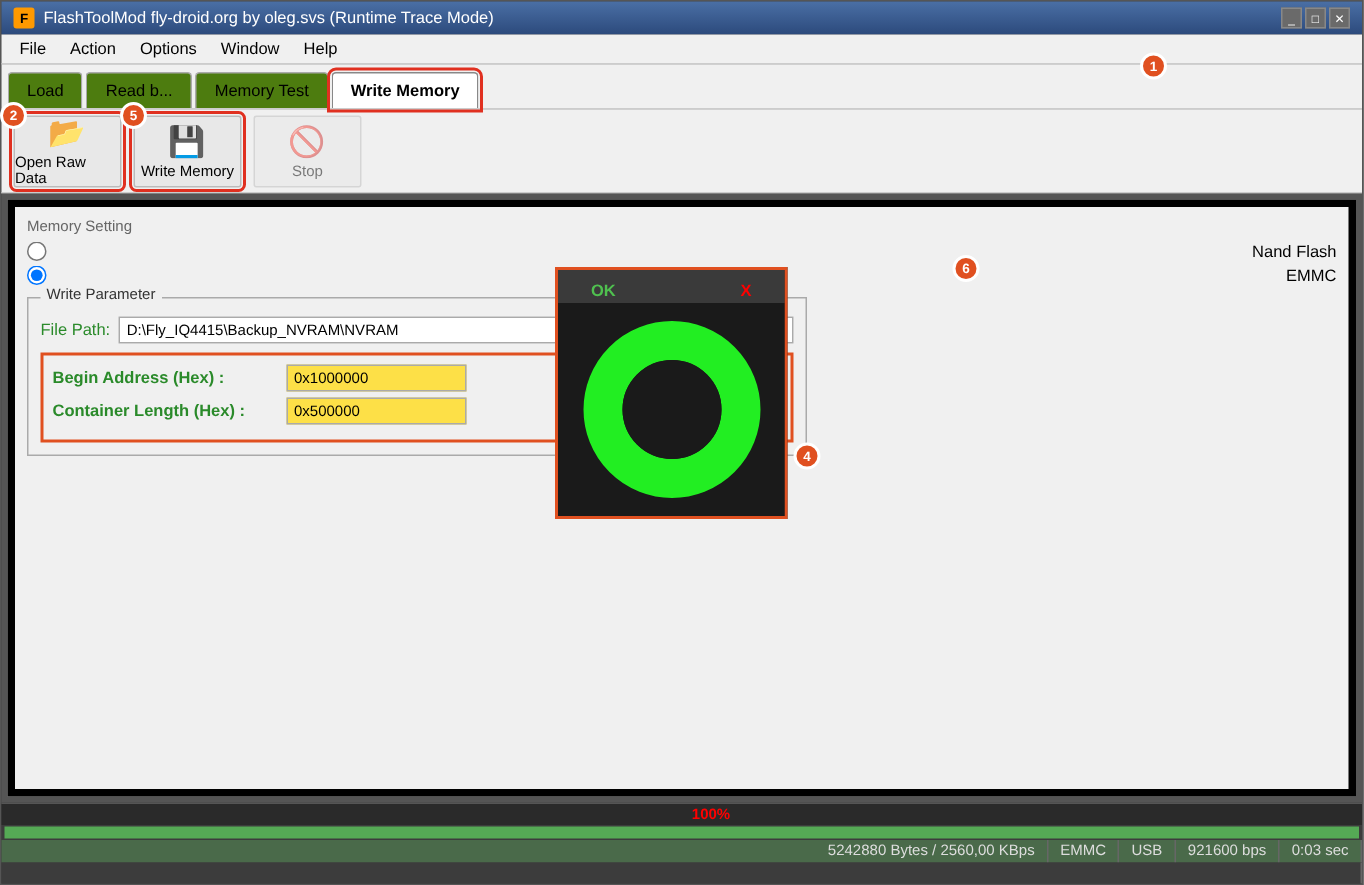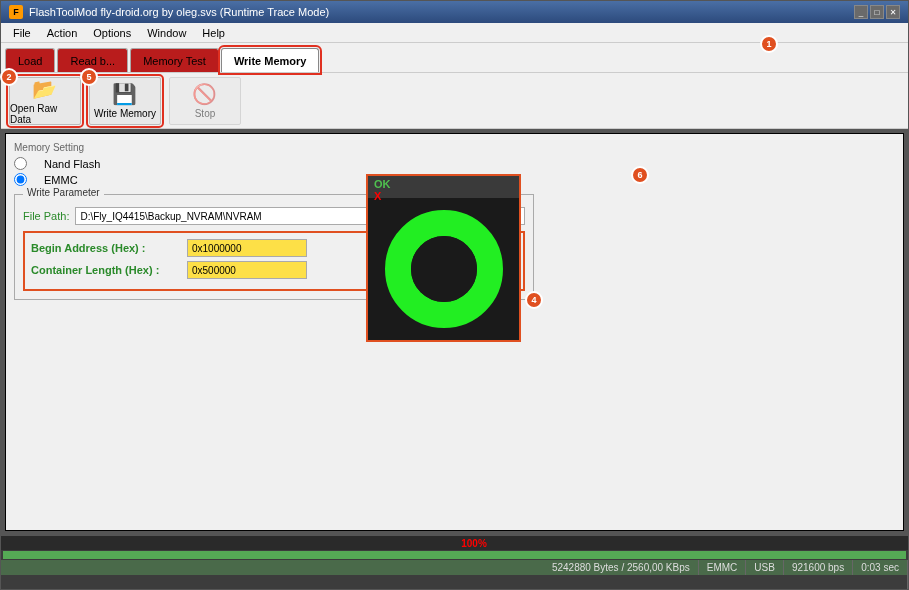--- a/index.html
+++ b/index.html
@@ -99,21 +99,21 @@
       padding: 2px 4px 0 4px;
       flex-shrink: 0;
       height: 30px;
       position: relative;
     }
 
     .tab-btn {
       padding: 3px 12px;
       border: 1px solid #aaa;
       border-bottom: none;
-      background: #b91c1c;
+      background: #4d7c0f;
       cursor: pointer;
       font-size: 11px;
       color: #000;
       margin-right: 2px;
       border-radius: 3px 3px 0 0;
       height: 24px;
       display: flex;
       align-items: center;
     }
 
@@ -169,21 +169,21 @@
       display: flex;
       flex-direction: column;
       padding: 4px;
       gap: 4px;
       position: relative;
       overflow: hidden;
     }
 
     .inner-panel {
       background: #f0f0f0;
-      border: 1px solid #000000;
+      border: 5px solid #000000;
       flex: 1;
       position: relative;
       padding: 8px;
     }
 
     
     .section-label {
       font-size: 10px;
       color: #666;
       margin-bottom: 4px;
@@ -195,20 +195,21 @@
       gap: 3px;
       margin-bottom: 8px;
     }
 
     .radio-item {
       display: flex;
       align-items: center;
       gap: 17px;
       font-size: 11px;
       cursor: pointer;
+      justify-content: space-between;
     }
 
     
     .write-param-box {
       border: 1px solid #aaa;
       padding: 8px;
       margin-top: 4px;
       position: relative;
     }
 
@@ -291,25 +292,24 @@
       width: 155px;
       height: 168px;
       background: #1a1a1a;
       border: 2px solid #e05020;
       z-index: 50;
     }
 
     .dialog-title-bar {
       background: #3a3a3a;
       display: flex;
-      align-items: flex-start;
+      align-items: flex-end;
       justify-content: space-between;
-      padding: 2px 6px;
+      padding: 2px 22px;
       height: 22px;
-      flex-direction: column;
     }
 
     .dialog-ok {
       color: #4fc04f;
       font-weight: bold;
       font-size: 11px;
     }
 
     .dialog-close {
       color: #f00;

